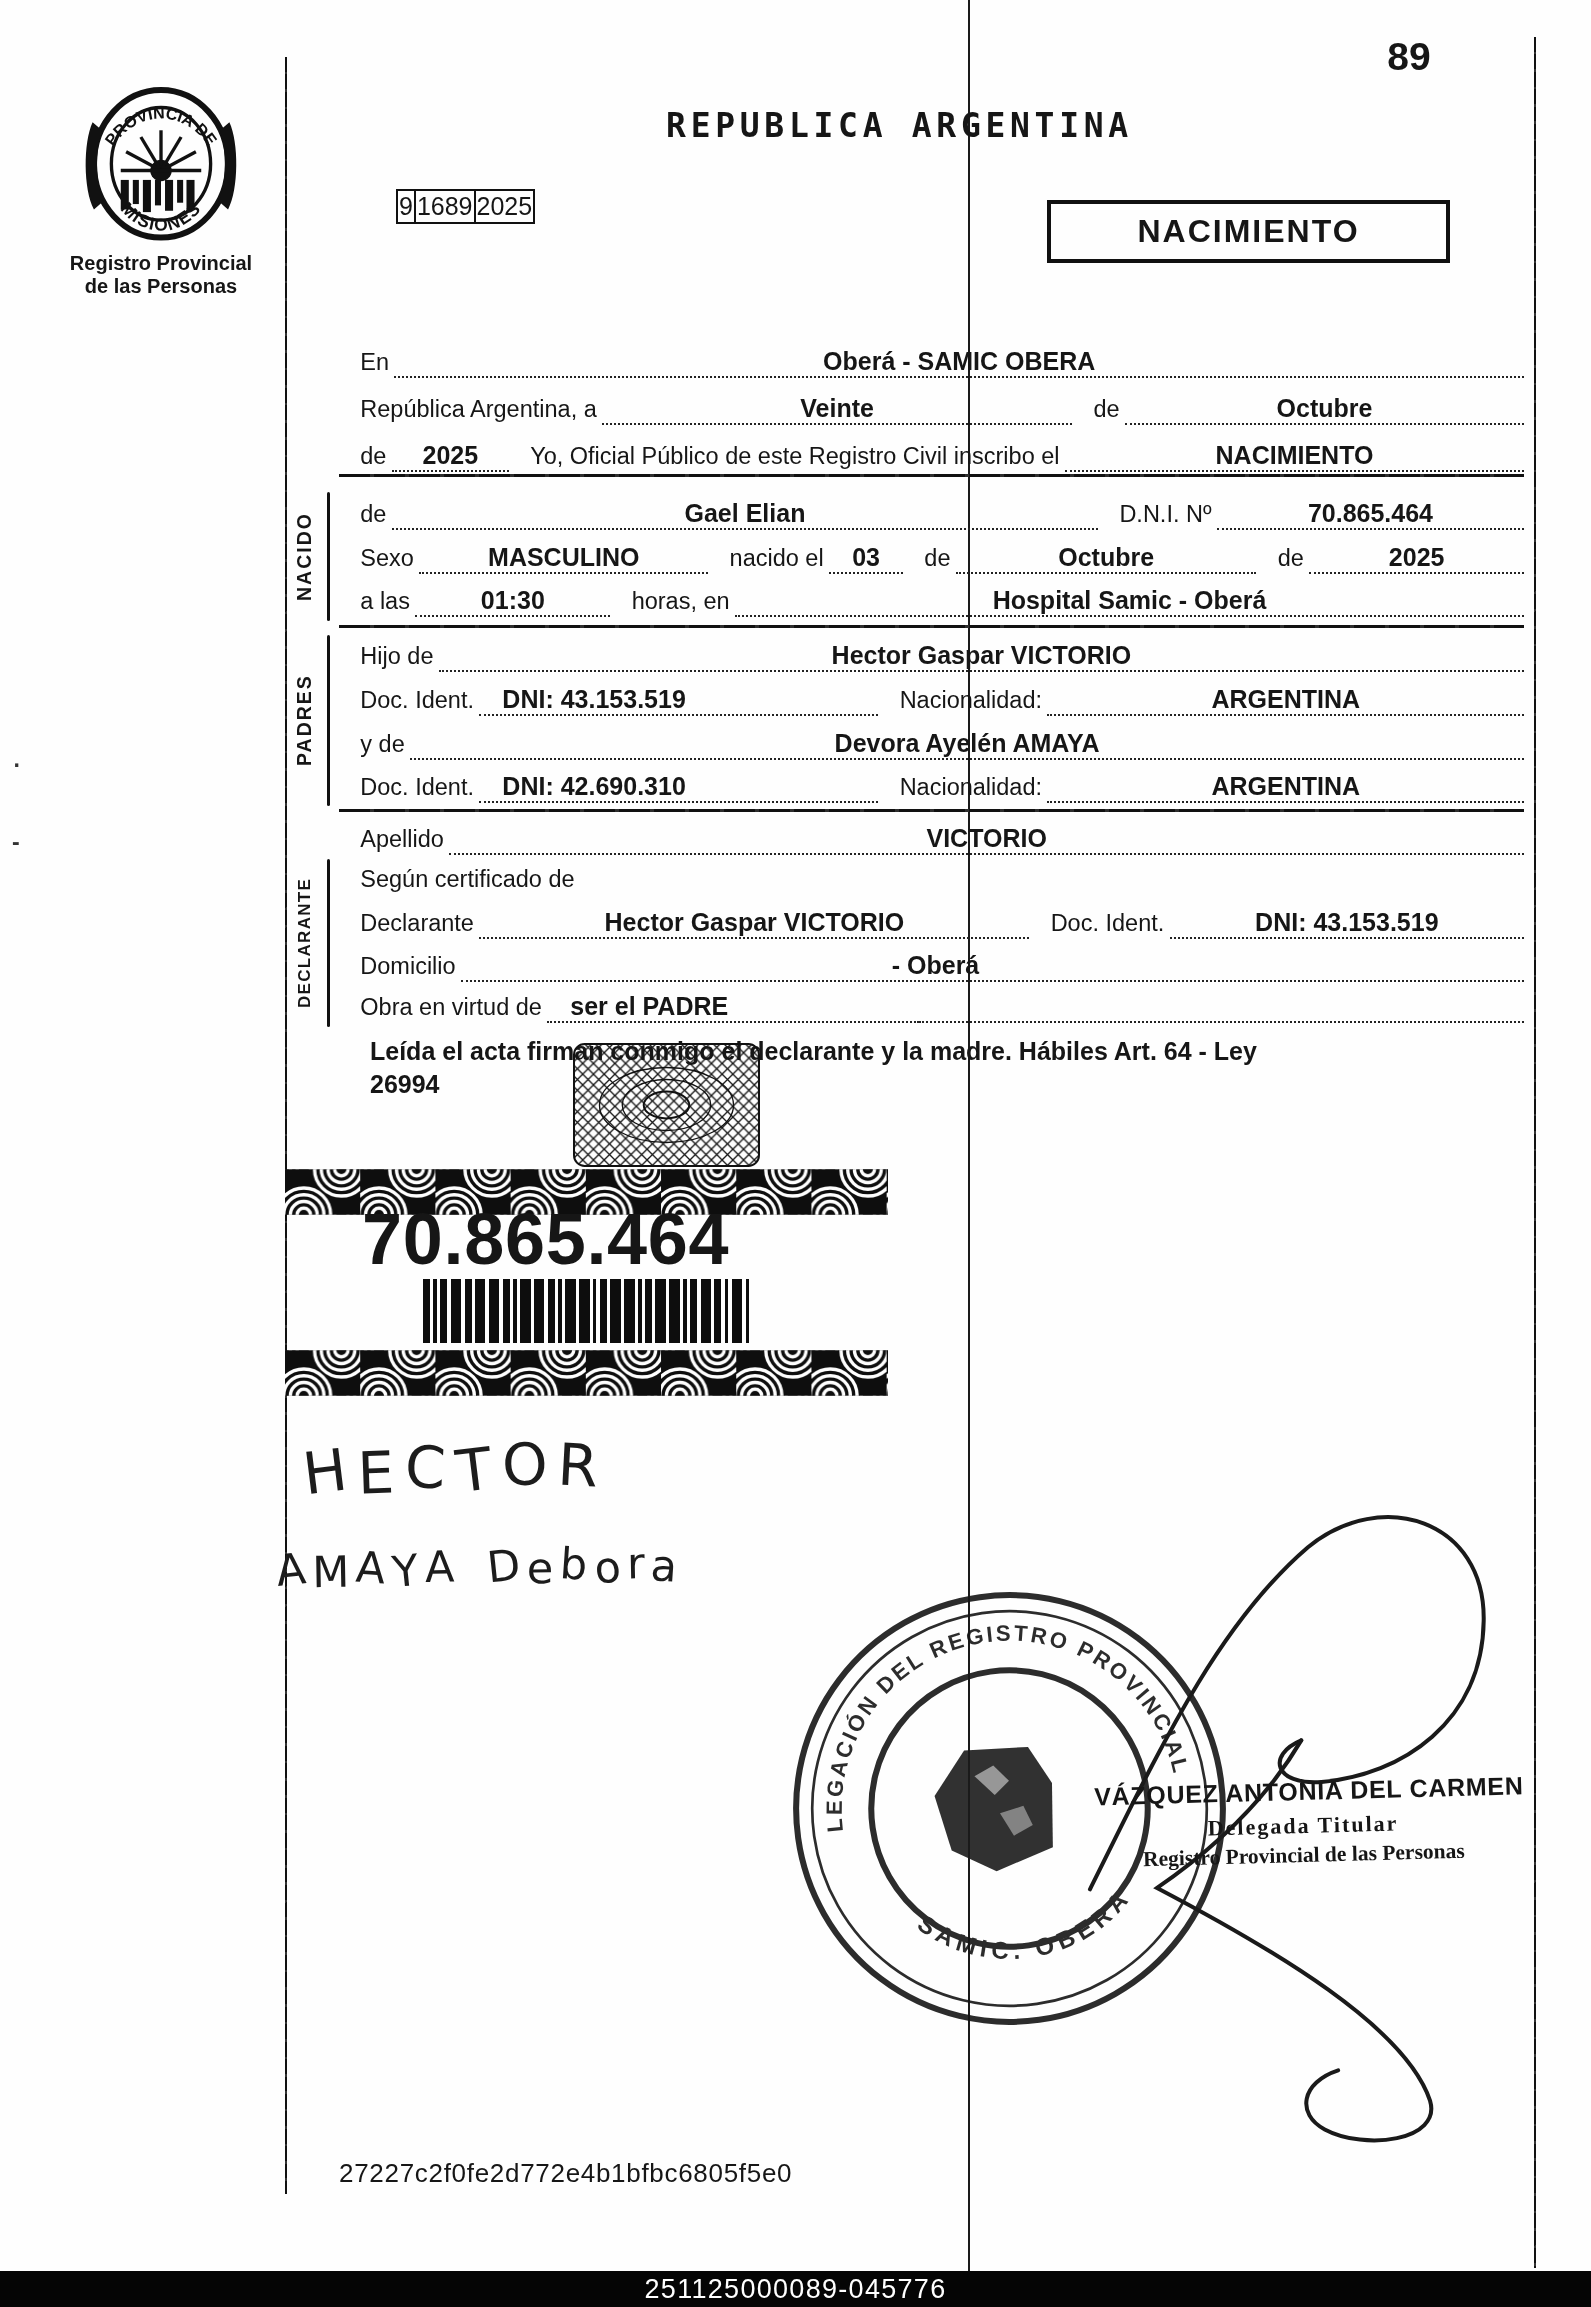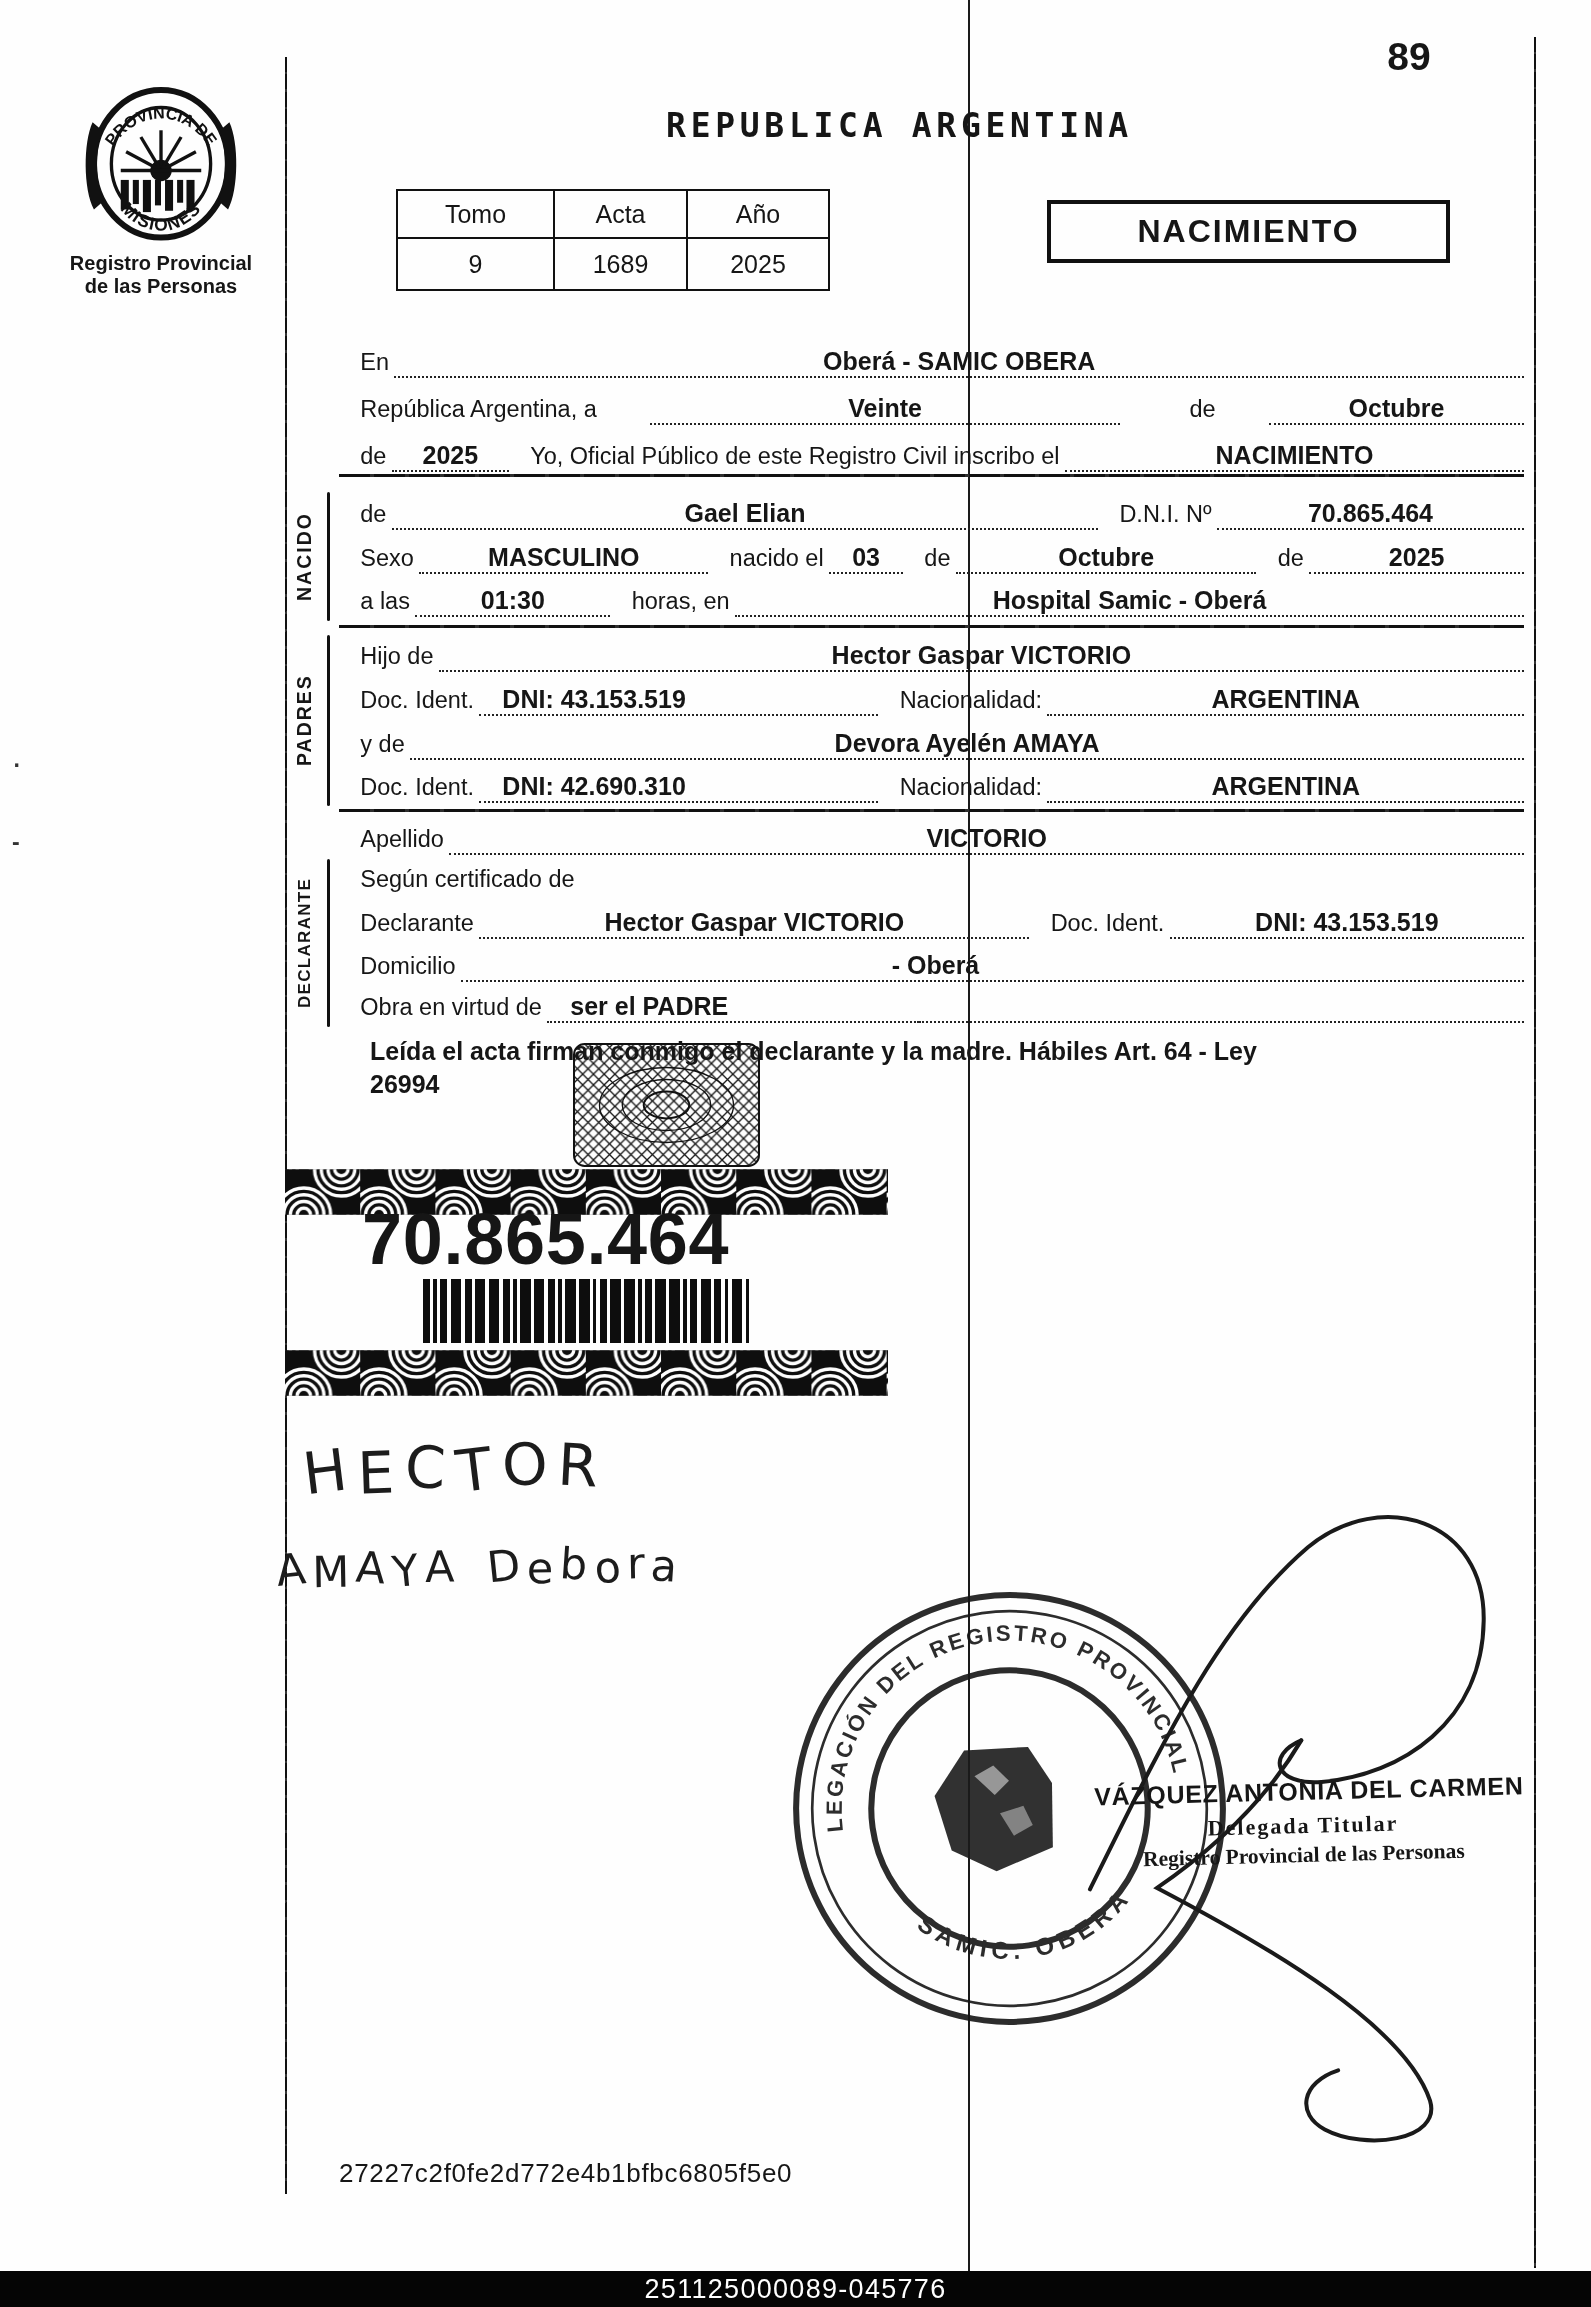--- a/index.html
+++ b/index.html
@@ -117,40 +117,35 @@
   <div class="seal-caption">
     <div>Registro Provincial</div>
     <div>de las Personas</div>
   </div>
 
   <div class="page-number">89</div>
   <div class="doc-title">REPUBLICA ARGENTINA</div>
 
   <table class="acta-table">
     <tbody>
-        <tr>
-      <th class="c0">Tomo</th>
-      <th class="c1">Acta</th>
-      <th class="c2">Año</th>
-    </tr>
     <tr>
       <td>9</td>
       <td>1689</td>
       <td>2025</td>
     </tr>
   </tbody>
     </table>
 
   <div class="type-box">NACIMIENTO</div>
 
   <div class="fline" style="top:339px;">
     <span class="lbl">En</span>
     <span class="fill grow">Oberá - SAMIC OBERA</span>
   </div>
-  <div class="fline" style="top:386px;gap:48px;">
+  <div class="fline" style="top:386px;">
     <span class="lbl">República Argentina, a</span>
     <span class="fill" style="flex:0 0 470px;">Veinte</span>
     <span class="lbl">de</span>
     <span class="fill grow">Octubre</span>
   </div>
   <div class="fline" style="top:433px;">
     <span class="lbl">de</span>
     <span class="fill" style="flex:0 0 117px;">2025</span>
     <span class="lbl">Yo, Oficial Público de este Registro Civil inscribo el</span>
     <span class="fill grow">NACIMIENTO</span>

